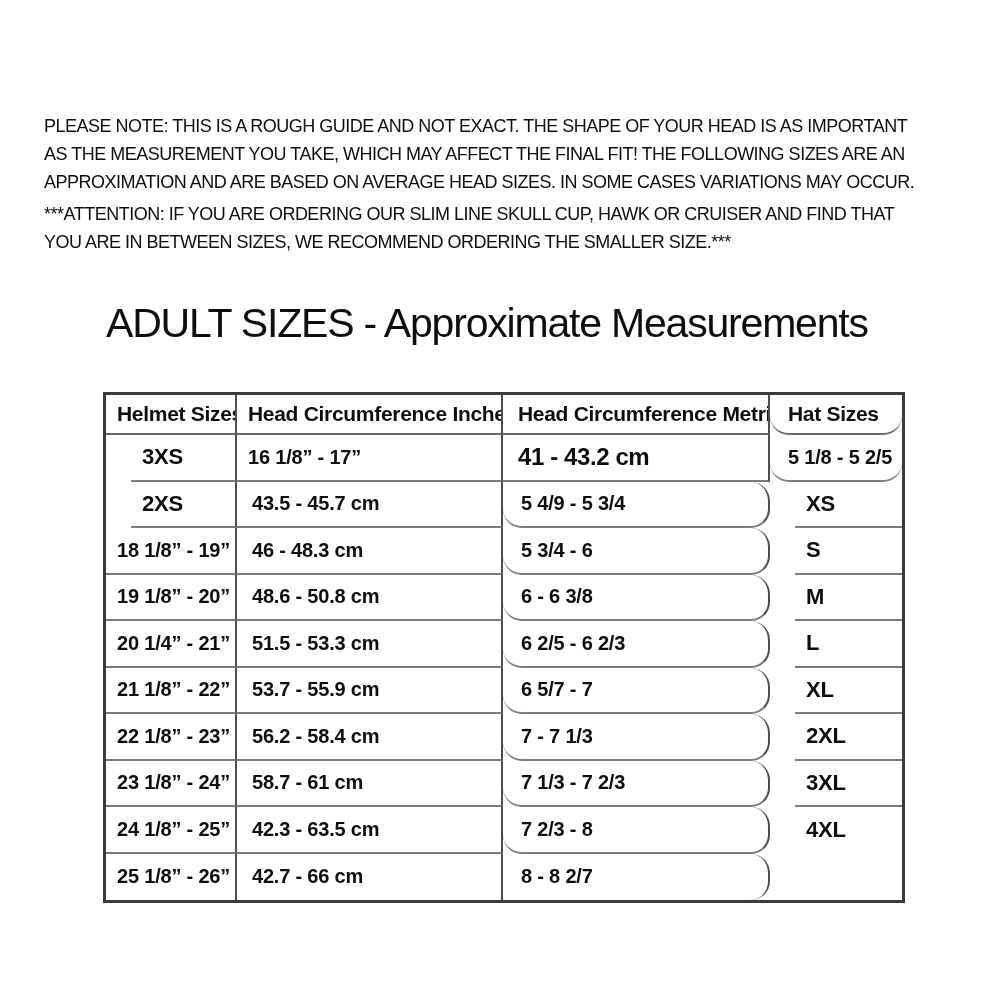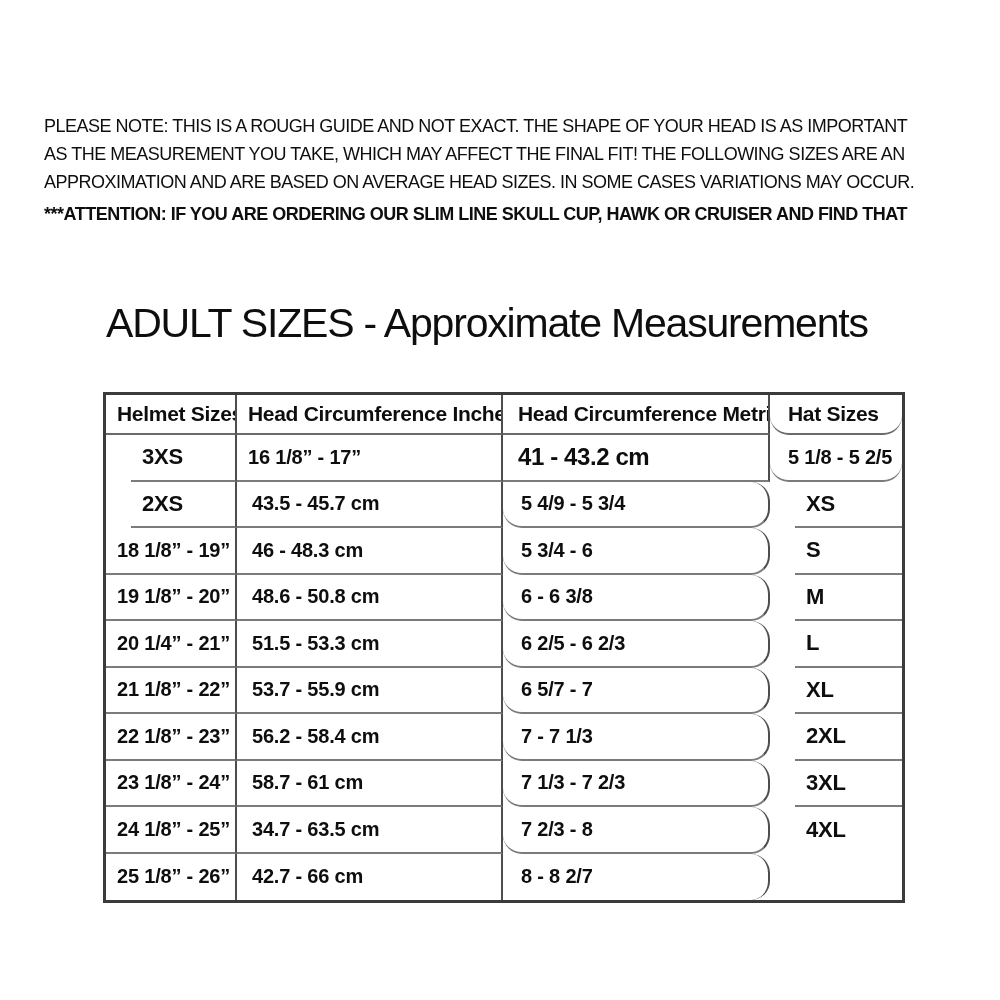--- a/index.html
+++ b/index.html
@@ -11,21 +11,21 @@
   }
   .page { position:relative; width:1000px; height:1000px; overflow:hidden; background:#fff; }
 
   .note-block {
     position:absolute; left:44px; top:112px;
     font-size:18px; font-weight:400; letter-spacing:-0.5px;
     line-height:28px; white-space:nowrap;
   }
   .attention-block {
     position:absolute; left:44px; top:200px;
-    font-size:18px; font-weight:700; letter-spacing:-0.5px;
+    font-size:18px; font-weight:400; letter-spacing:-0.5px;
     line-height:28px; white-space:nowrap;
   }
 
   .page-title {
     position:absolute; left:106px; top:300px;
     font-size:41px; font-weight:400; letter-spacing:-1.2px;
     white-space:nowrap;
   }
 
   .size-table {
@@ -62,20 +62,21 @@
 <div class="page">
 
   <div class="note-block">
     <div>PLEASE NOTE: THIS IS A ROUGH GUIDE AND NOT EXACT. THE SHAPE OF YOUR HEAD IS AS IMPORTANT</div>
     <div>AS THE MEASUREMENT YOU TAKE, WHICH MAY AFFECT THE FINAL FIT! THE FOLLOWING SIZES ARE AN</div>
     <div>APPROXIMATION AND ARE BASED ON AVERAGE HEAD SIZES. IN SOME CASES VARIATIONS MAY OCCUR.</div>
   </div>
 
   <div class="attention-block">
     <div>***ATTENTION: IF YOU ARE ORDERING OUR SLIM LINE SKULL CUP, HAWK OR CRUISER AND FIND THAT</div>
+    <div>YOU ARE IN BETWEEN SIZES, WE RECOMMEND ORDERING THE SMALLER SIZE.***</div>
   </div>
 
   <div class="page-title">ADULT SIZES - Approximate Measurements</div>
 
   <div class="size-table">
 
     <div class="cell hcell c0">Helmet Sizes</div>
     <div class="cell hcell c1">Head Circumference Inches</div>
     <div class="cell hcell c2">Head Circumference Metric</div>
     <div class="cell hcell c3">Hat Sizes</div>
@@ -114,21 +115,21 @@
     <div class="cell c2">56.2 - 58.4 cm</div>
     <div class="cell c3">7 - 7 1/3</div>
 
     <div class="cell sizecell c0">2XL</div>
     <div class="cell c1">23 1/8” - 24”</div>
     <div class="cell c2">58.7 - 61 cm</div>
     <div class="cell c3">7 1/3 - 7 2/3</div>
 
     <div class="cell sizecell c0">3XL</div>
     <div class="cell c1">24 1/8” - 25”</div>
-    <div class="cell c2">34.7 - 63.5 cm</div>
+    <div class="cell c2">42.3 - 63.5 cm</div>
     <div class="cell c3">7 2/3 - 8</div>
 
     <div class="cell sizecell c0">4XL</div>
     <div class="cell c1">25 1/8” - 26”</div>
     <div class="cell c2">42.7 - 66 cm</div>
     <div class="cell c3">8 - 8 2/7</div>
   </div>
 
 </div>
 

